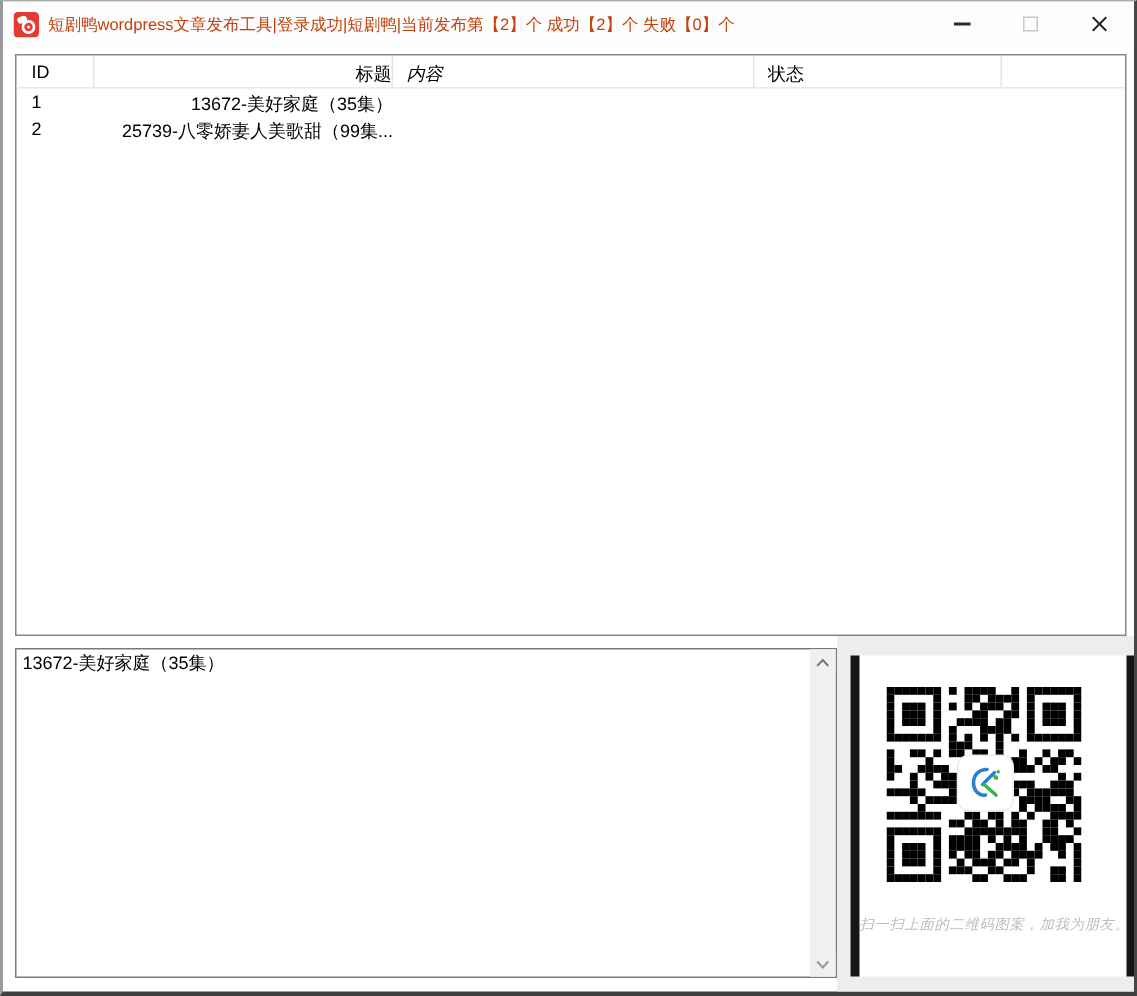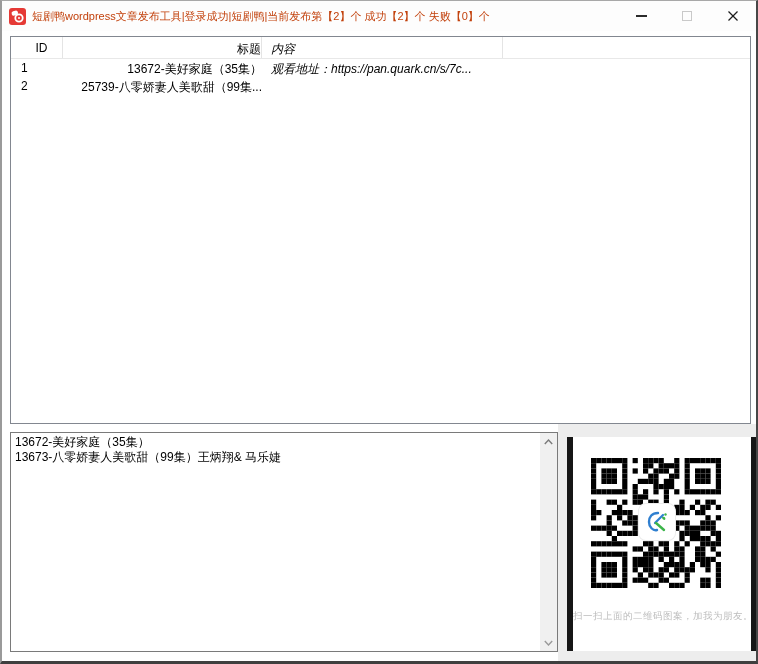--- a/index.html
+++ b/index.html
@@ -37,21 +37,21 @@
   .scroll-up{top:0;}
   .scroll-down{bottom:0;}
   
   #qr-zone{position:absolute;left:556px;top:423px;width:200px;height:238px;background:#ededed;}
   #qr-image{position:absolute;left:9px;top:13px;width:191px;height:214px;background:#ffffff;}
   .side-bar{position:absolute;top:0;height:100%;background:#161616;}
   #qr-code{position:absolute;left:24px;top:21px;width:130px;height:130px;}
   #qr-logo{position:absolute;left:72px;top:67px;width:36px;height:36px;background:#fff;border-radius:7px;
            box-shadow:0 0 0 1px #ececec;display:flex;align-items:center;justify-content:center;}
   #qr-caption{position:absolute;left:6px;top:173px;width:172px;text-align:center;
-              font-size:9.5px;color:#bdbdbd;white-space:nowrap;letter-spacing:0.5px;}
+              font-size:9.5px;color:#bdbdbd;white-space:nowrap;letter-spacing:0.5px;font-style:italic;}
 </style>
 </head>
 <body>
 
 <div id="window">
 
   <div id="titlebar">
     <svg id="app-icon" viewBox="0 0 17 17">
       <rect x="0" y="0" width="17" height="17" rx="3" fill="#e53935"></rect>
       <rect x="2.5" y="3" width="6.5" height="4.5" rx="2.2" fill="#ffffff" transform="rotate(-18 5.5 5)"></rect>
@@ -70,42 +70,41 @@
         <svg width="12" height="12" viewBox="0 0 12 12">
           <line x1="1.5" y1="1.5" x2="10.5" y2="10.5" stroke="#1d1d1d" stroke-width="1.2"></line>
           <line x1="10.5" y1="1.5" x2="1.5" y2="10.5" stroke="#1d1d1d" stroke-width="1.2"></line>
         </svg>
       </button>
     </div>
   </div>
 
   <div id="results-table">
     <div class="thead">
-      <div class="th c-id" style="padding-left:10px;text-align:center;">ID</div>
+      <div class="th c-id" style="padding-left:10px;">ID</div>
       <div class="th c-title">标题</div>
       <div class="th c-content">内容</div>
+      <div class="th c-status">状态</div>
       <div class="th c-fill"></div>
     </div>
     <div class="trow">
       <div class="td c-id" style="padding-left:10px;">1</div>
       <div class="td c-title">13672-美好家庭（35集）</div>
-      <div class="td c-content">观看地址：https://pan.quark.cn/s/7c...</div>
       <div class="td c-fill"></div>
     </div>
     <div class="trow">
       <div class="td c-id" style="padding-left:10px;">2</div>
       <div class="td c-title">25739-八零娇妻人美歌甜（99集...</div>
       <div class="td c-fill"></div>
     </div>
   </div>
 
   <div id="log-textarea">
     <div id="log-lines">
       <div class="log-line">13672-美好家庭（35集）</div>
-      <div class="log-line">13673-八零娇妻人美歌甜（99集）王炳翔&amp; 马乐婕</div>
     </div>
     <div id="v-scrollbar">
       <button class="scroll-btn scroll-up">
         <svg width="9" height="6" viewBox="0 0 9 6">
           <polyline points="0.8,5 4.5,1 8.2,5" fill="none" stroke="#7b7b7b" stroke-width="1.4"></polyline>
         </svg>
       </button>
       <button class="scroll-btn scroll-down">
         <svg width="9" height="6" viewBox="0 0 9 6">
           <polyline points="0.8,1 4.5,5 8.2,1" fill="none" stroke="#9a9a9a" stroke-width="1.4"></polyline>

